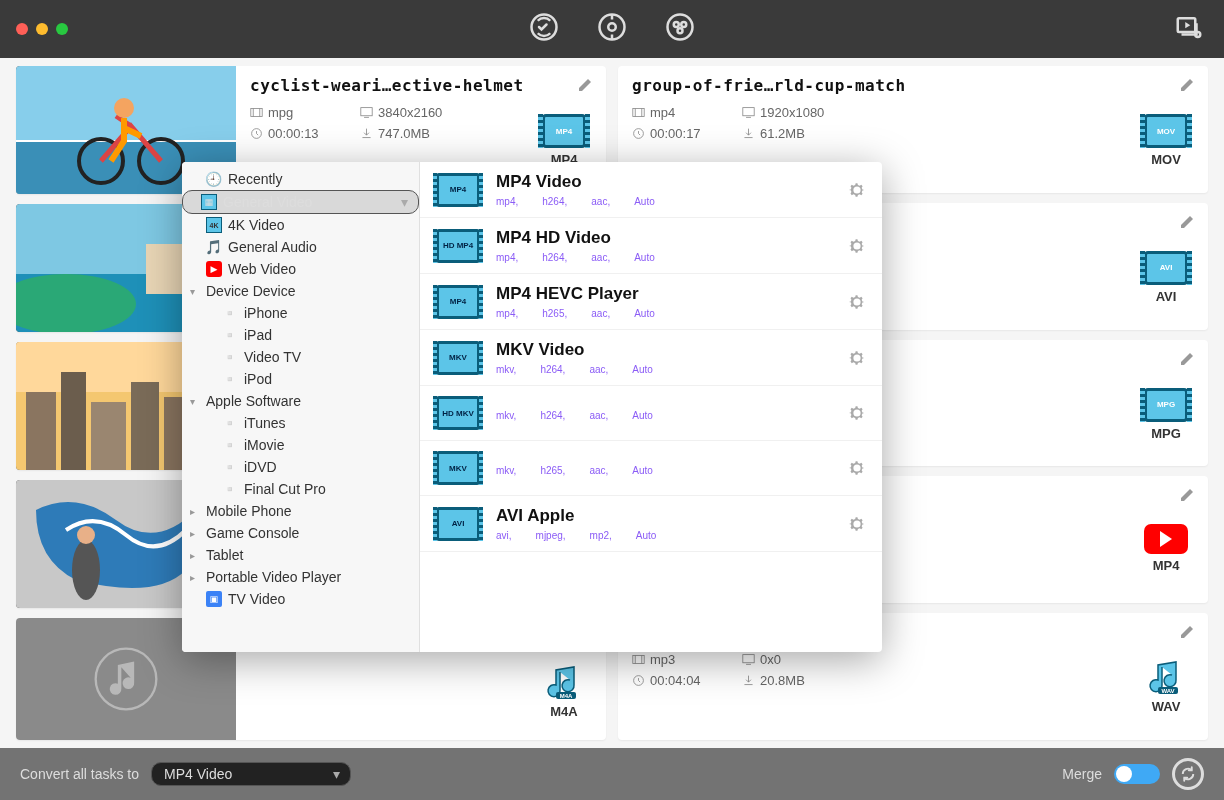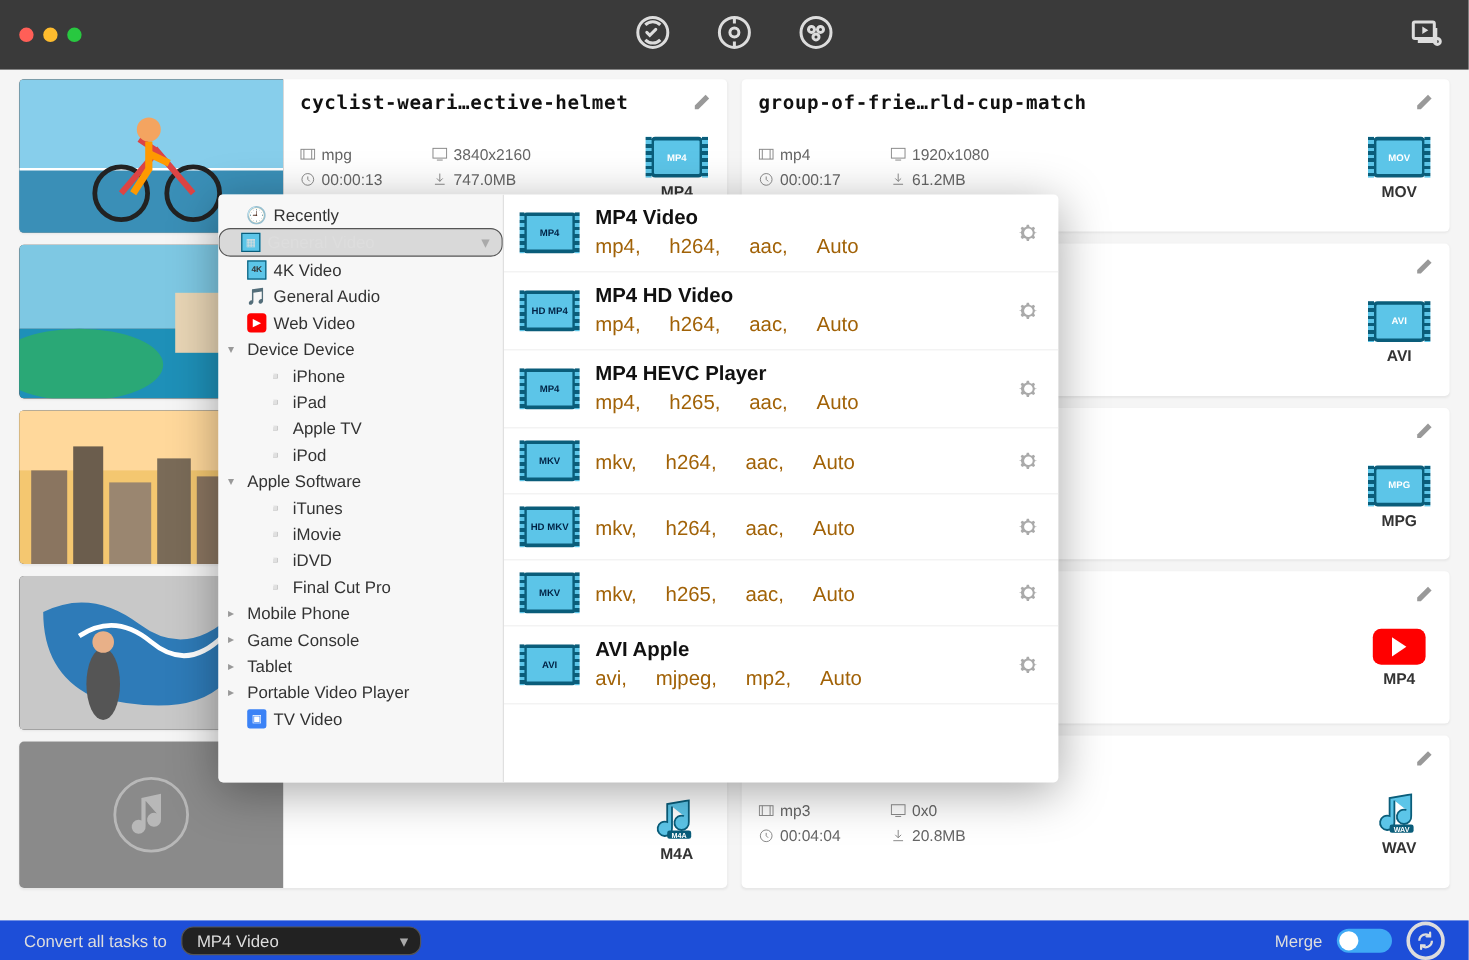--- a/index.html
+++ b/index.html
@@ -10,21 +10,21 @@
 .dot.r { background: #ff5f57; } .dot.y { background: #febc2e; } .dot.g { background: #28c840; }
 .topicons { position: absolute; left: 50%; transform: translateX(-50%); display: flex; gap: 38px; }
 .topicons svg, .rightico svg { width: 30px; height: 30px; fill: none; stroke: #ddd; stroke-width: 2; }
 .rightico { position: absolute; right: 20px; }
 .content { padding: 8px 16px 0; display: flex; gap: 12px; height: 682px; }
 .col { flex: 1; display: flex; flex-direction: column; gap: 10px; }
 .card { display: flex; background: #fff; border-radius: 4px; height: 128px; position: relative; box-shadow: 0 1px 2px rgba(0,0,0,.06); }
 .thumb { width: 220px; background: #444; border-radius: 4px 0 0 4px; display: flex; align-items: center; justify-content: center; overflow: hidden; }
 .thumb svg { width: 100%; height: 100%; }
 .meta { flex: 1; padding: 10px 14px 10px 14px; position: relative; }
-.fname { font-family: monospace; font-size: 16px; font-weight: 700; letter-spacing: .5px; color: #111; margin-bottom: 26px; white-space: nowrap; overflow: hidden; text-overflow: ellipsis; }
+.fname { font-family: monospace; font-size: 16px; font-weight: 700; letter-spacing: .5px; color: #111; margin-bottom: 10px; white-space: nowrap; overflow: hidden; text-overflow: ellipsis; }
 .grid { display: grid; grid-template-columns: 110px 120px; row-gap: 6px; font-size: 13px; color: #666; }
 .grid span { display: flex; align-items: center; gap: 5px; }
 .ico { width: 13px; height: 13px; fill: #888; }
 .fmt { position: absolute; right: 20px; top: 48px; text-align: center; font-size: 13px; font-weight: 700; color: #333; }
 .fmtbox { width: 44px; height: 34px; background: #5cc5e8; border: 3px solid #0a5d7a; border-radius: 4px; display: flex; align-items: center; justify-content: center; font-size: 8px; color: #fff; font-weight: 900; margin-bottom: 4px; position: relative; }
 .fmtbox::before,.fmtbox::after{content:"";position:absolute;width:5px;height:34px;background:repeating-linear-gradient(#0a5d7a 0 3px,#5cc5e8 3px 6px);top:-3px}
 .fmtbox::before{left:-7px}.fmtbox::after{right:-7px}
 .yt{width:44px;height:30px;background:#ff0000;border-radius:7px;display:flex;align-items:center;justify-content:center;margin-bottom:4px}
 .yt::before{content:"";border-left:12px solid #fff;border-top:8px solid transparent;border-bottom:8px solid transparent}
 .audioico{width:44px;height:34px;margin-bottom:4px;position:relative}
@@ -41,24 +41,24 @@
 .pi.sub { padding-left: 40px; }
 .pi .caret{font-size:10px;color:#999;width:10px;margin-left:-10px}
 .plist { flex: 1; overflow-y: auto; position:relative }
 .plist::-webkit-scrollbar{width:8px}.plist::-webkit-scrollbar-thumb{background:#bbb;border-radius:4px}
 .pe { display: flex; align-items: center; padding: 10px 16px; border-bottom: 1px solid #f0f0f0; gap: 16px; cursor: pointer; }
 .peico { width: 44px; height: 34px; background: #5cc5e8; border: 3px solid #0a5d7a; border-radius: 3px; display: flex; align-items: center; justify-content: center; font-size: 8px; color: #024; font-weight: 900; position:relative;flex-shrink:0 }
 .peico::before,.peico::after{content:"";position:absolute;width:4px;height:34px;background:repeating-linear-gradient(#0a5d7a 0 3px,#5cc5e8 3px 6px);top:-3px}
 .peico::before{left:-6px}.peico::after{right:-6px}
 .petxt { flex: 1; }
 .pet { font-size: 17px; font-weight: 600; color: #111; }
-.pes { font-size: 17px; color: #a16207; margin-top: 4px; display:flex;gap:24px }
+.pes { font-size: 10px; color: #8b5cf6; margin-top: 4px; display:flex;gap:24px }
 .gear { width: 18px; height: 18px; fill: #aaa; }
 
-.footer { position: absolute; bottom: 0; left: 0; right: 0; height: 33px; background: #1d4ed8; display: flex; align-items: center; padding: 0 20px; color: #ddd; font-size: 14px; gap: 12px; }
+.footer { position: absolute; bottom: 0; left: 0; right: 0; height: 52px; background: #737373; display: flex; align-items: center; padding: 0 20px; color: #ddd; font-size: 14px; gap: 12px; }
 .sel { background: #222; border: 1px solid #555; border-radius: 10px; padding: 3px 30px 3px 12px; color: #ddd; font-size: 14px; position: relative; min-width:200px }
 .sel::after{content:"▾";position:absolute;right:10px;color:#aaa}
 .spacer{flex:1}
 .toggle{width:46px;height:20px;background:#3fa9f5;border-radius:10px;position:relative}
 .toggle::after{content:"";position:absolute;width:16px;height:16px;background:#fff;border-radius:50%;top:2px;left:2px}
 .runbtn{width:32px;height:32px;border:3px solid #ddd;border-radius:50%;display:flex;align-items:center;justify-content:center}
 .runbtn svg{width:18px;height:18px;stroke:#ddd;fill:none;stroke-width:2.5}
 .catico{width:16px;height:16px;flex-shrink:0;display:inline-flex;align-items:center;justify-content:center}
 </style>
 </head>
@@ -476,21 +476,21 @@
       <div class="pi sub">
         <span class="catico">▫️</span>
         <span>iPhone</span>
       </div>
       <div class="pi sub">
         <span class="catico">▫️</span>
         <span>iPad</span>
       </div>
       <div class="pi sub">
         <span class="catico">▫️</span>
-        <span>Apple TV</span>
+        <span>Video TV</span>
       </div>
       <div class="pi sub">
         <span class="catico">▫️</span>
         <span>iPod</span>
       </div>
       <div class="pi">
         <span class="caret">▾</span>
         <span>Apple Software</span>
       </div>
       <div class="pi sub">
@@ -573,20 +573,21 @@
             <span>Auto</span>
           </div>
         </div>
         <svg class="gear" viewBox="0 0 20 20">
           <path d="M10 6a4 4 0 100 8 4 4 0 000-8zm8 4l-2 .5-.8 2 1 1.8-1.4 1.4-1.8-1-2 .8-.5 2h-2l-.5-2-2-.8-1.8 1L2.8 14l1-1.8-.8-2L1 10l2-.5.8-2-1-1.8L4.2 4.3l1.8 1 2-.8.5-2h2l.5 2 2 .8 1.8-1 1.4 1.4-1 1.8.8 2z"></path>
         </svg>
       </div>
       <div class="pe">
         <div class="peico">MKV</div>
         <div class="petxt">
+          <div class="pet">MKV Video</div>
           <div class="pes">
             <span>mkv,</span>
             <span>h264,</span>
             <span>aac,</span>
             <span>Auto</span>
           </div>
         </div>
         <svg class="gear" viewBox="0 0 20 20">
           <path d="M10 6a4 4 0 100 8 4 4 0 000-8zm8 4l-2 .5-.8 2 1 1.8-1.4 1.4-1.8-1-2 .8-.5 2h-2l-.5-2-2-.8-1.8 1L2.8 14l1-1.8-.8-2L1 10l2-.5.8-2-1-1.8L4.2 4.3l1.8 1 2-.8.5-2h2l.5 2 2 .8 1.8-1 1.4 1.4-1 1.8.8 2z"></path>
         </svg>

